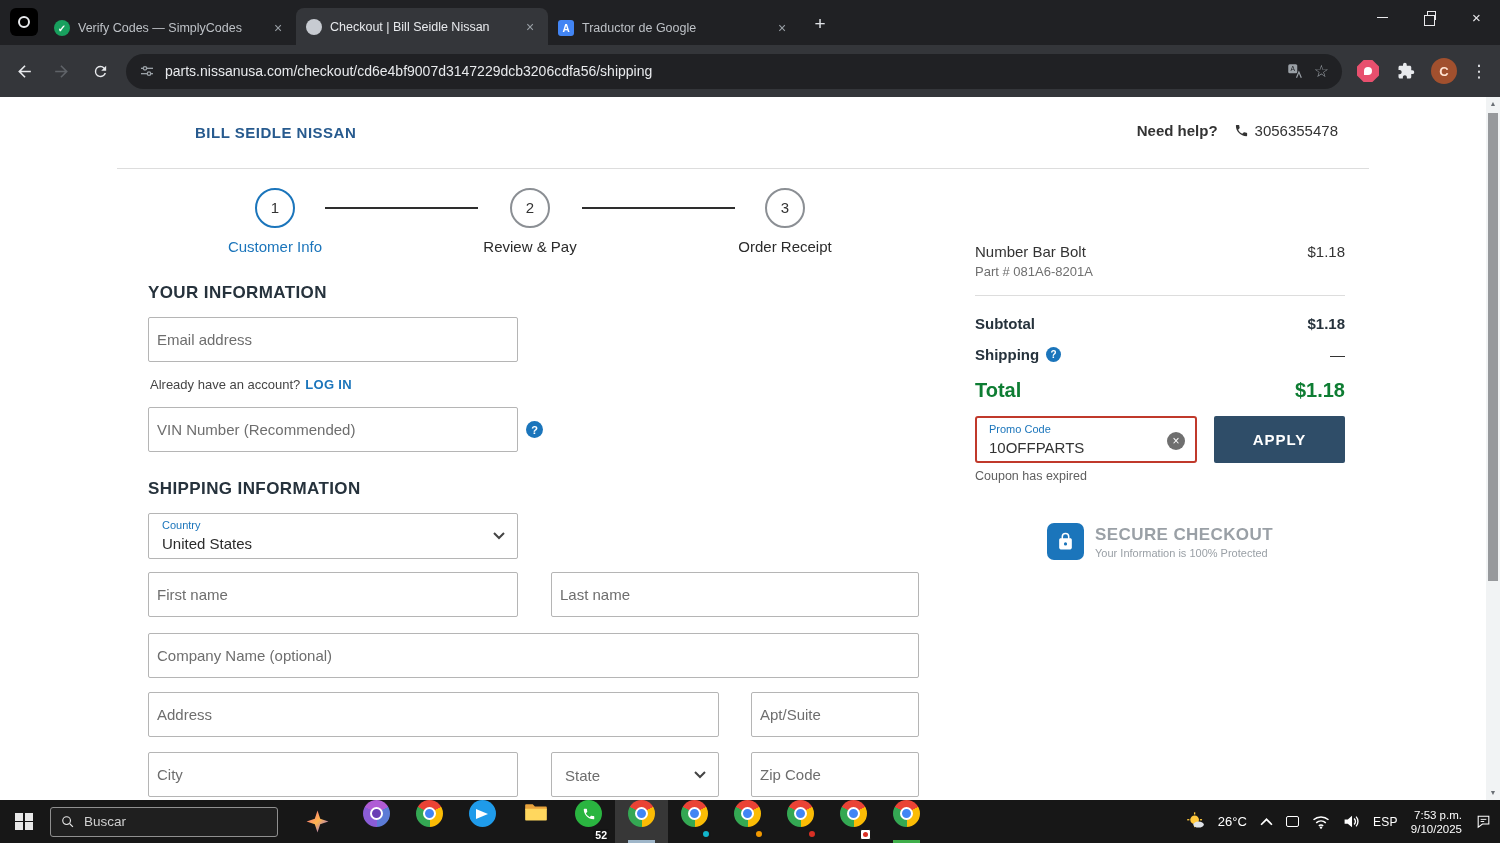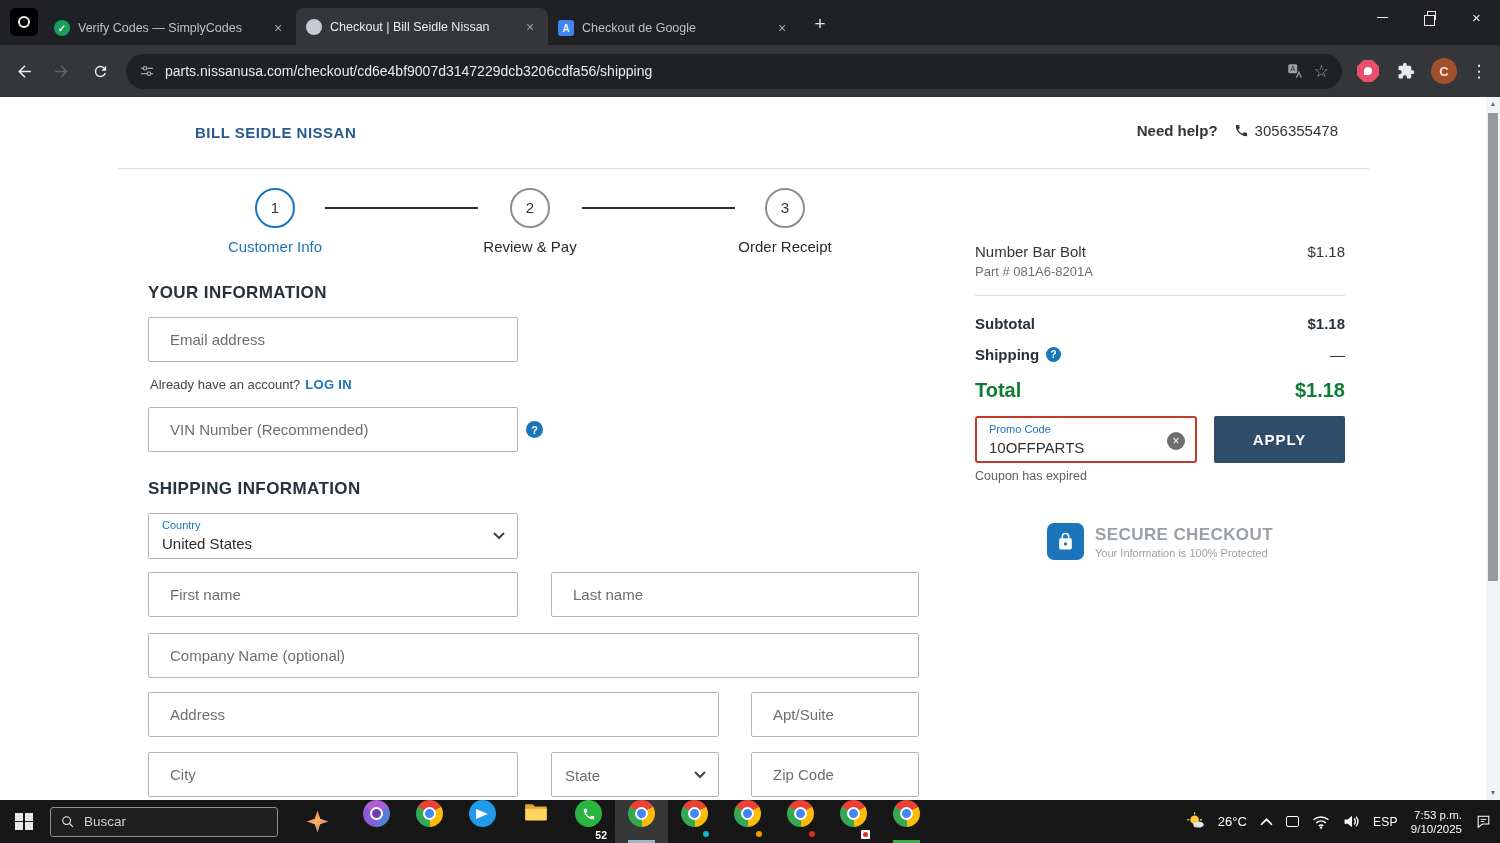--- a/index.html
+++ b/index.html
@@ -48,21 +48,21 @@
 
   .stepper{position:absolute;left:0;top:91px;width:100%;height:72px}
   .step{position:absolute;top:0;width:160px;text-align:center}
   .circle{width:40px;height:40px;border:2px solid #8b8f94;border-radius:50%;margin:0 auto;line-height:36px;font-size:15px;color:#333;background:#fff}
   .step.active .circle{border-color:#1b75bb}
   .slabel{margin-top:10px;font-size:15px;color:#2b2b2b}
   .step.active .slabel{color:#1b75bb}
   .connector{position:absolute;top:19px;height:2px;background:#2e2e2e}
 
   .sec-title{position:absolute;font-size:17px;font-weight:bold;letter-spacing:.4px;color:#26323c}
-  .tf{position:absolute;height:45px;border:1px solid #b5b5b5;border-radius:2px;font-family:"Liberation Sans",sans-serif;font-size:15px;color:#333;padding:0 21px;outline:none;background:#fff}
+  .tf{position:absolute;height:45px;border:1px solid #b5b5b5;border-radius:2px;font-family:"Liberation Sans",sans-serif;font-size:15px;color:#333;padding:0 8px;outline:none;background:#fff}
   .tf::placeholder{color:#6e6e6e;opacity:1}
   .loginrow{position:absolute;left:150px;top:280px;font-size:13px;color:#454545}
   .loginrow a{color:#1b75bb;font-weight:bold;text-decoration:none;margin-left:5px;letter-spacing:.3px}
   .qmark{width:17px;height:17px;border-radius:50%;background:#1b75bb;color:#fff;font-size:11px;font-weight:bold;display:inline-flex;align-items:center;justify-content:center}
   .sel{position:absolute;border:1px solid #b5b5b5;border-radius:2px;background:#fff}
   .sel-label{position:absolute;left:13px;top:5px;font-size:11px;color:#1b75bb}
   .sel-value{position:absolute;left:13px;top:21px;font-size:15px;color:#2b2b2b}
   .sel-ph{position:absolute;left:13px;top:50%;transform:translateY(-50%);font-size:15px;color:#6e6e6e}
   .chev{position:absolute;right:12px;top:50%;transform:translateY(-50%)}
 
@@ -141,21 +141,21 @@
       <span class="tab-title">Verify Codes — SimplyCodes</span>
       <span class="tab-close">×</span>
     </div>
     <div class="tab active">
       <span class="fav gray"></span>
       <span class="tab-title">Checkout | Bill Seidle Nissan</span>
       <span class="tab-close">×</span>
     </div>
     <div class="tab">
       <span class="fav translate">A</span>
-      <span class="tab-title">Checkout de Google</span>
+      <span class="tab-title">Traductor de Google</span>
       <span class="tab-close">×</span>
     </div>
     <div class="newtab">+</div>
   </div>
   <div class="wincontrols">
     <span class="wc">
         <span class="min-glyph"></span>
       </span>
     <span class="wc">
         <span class="restore"></span>

